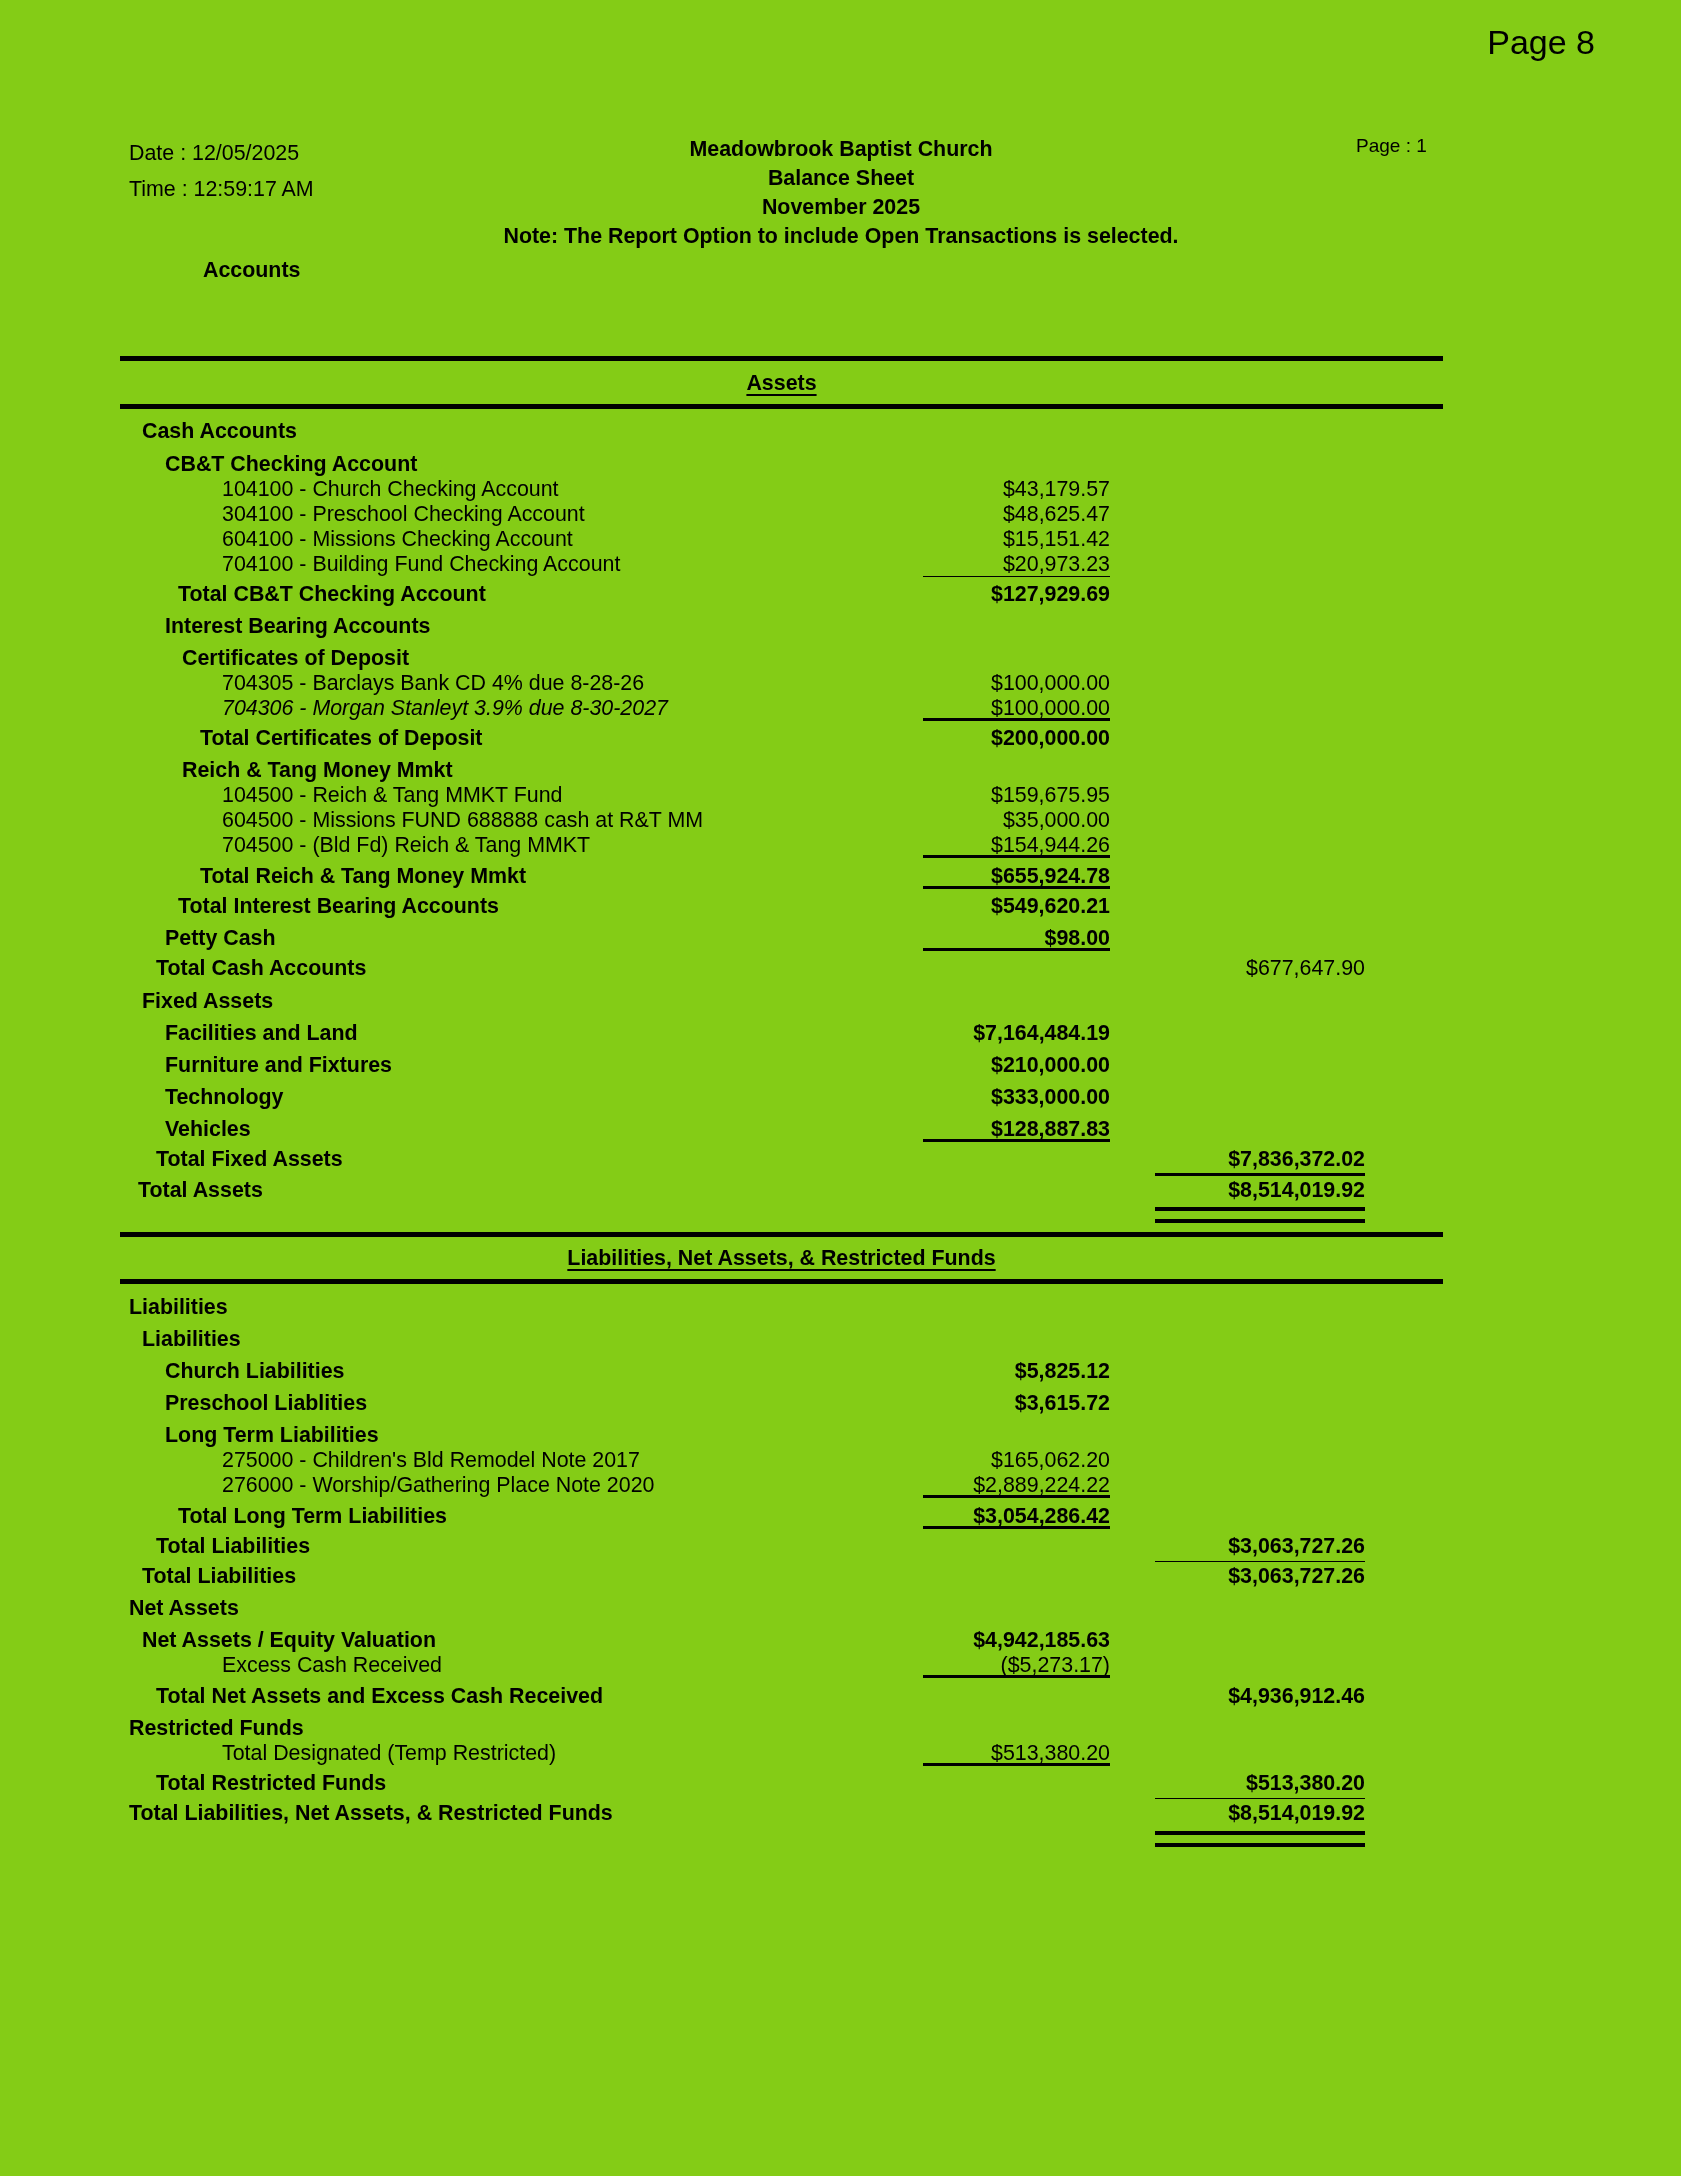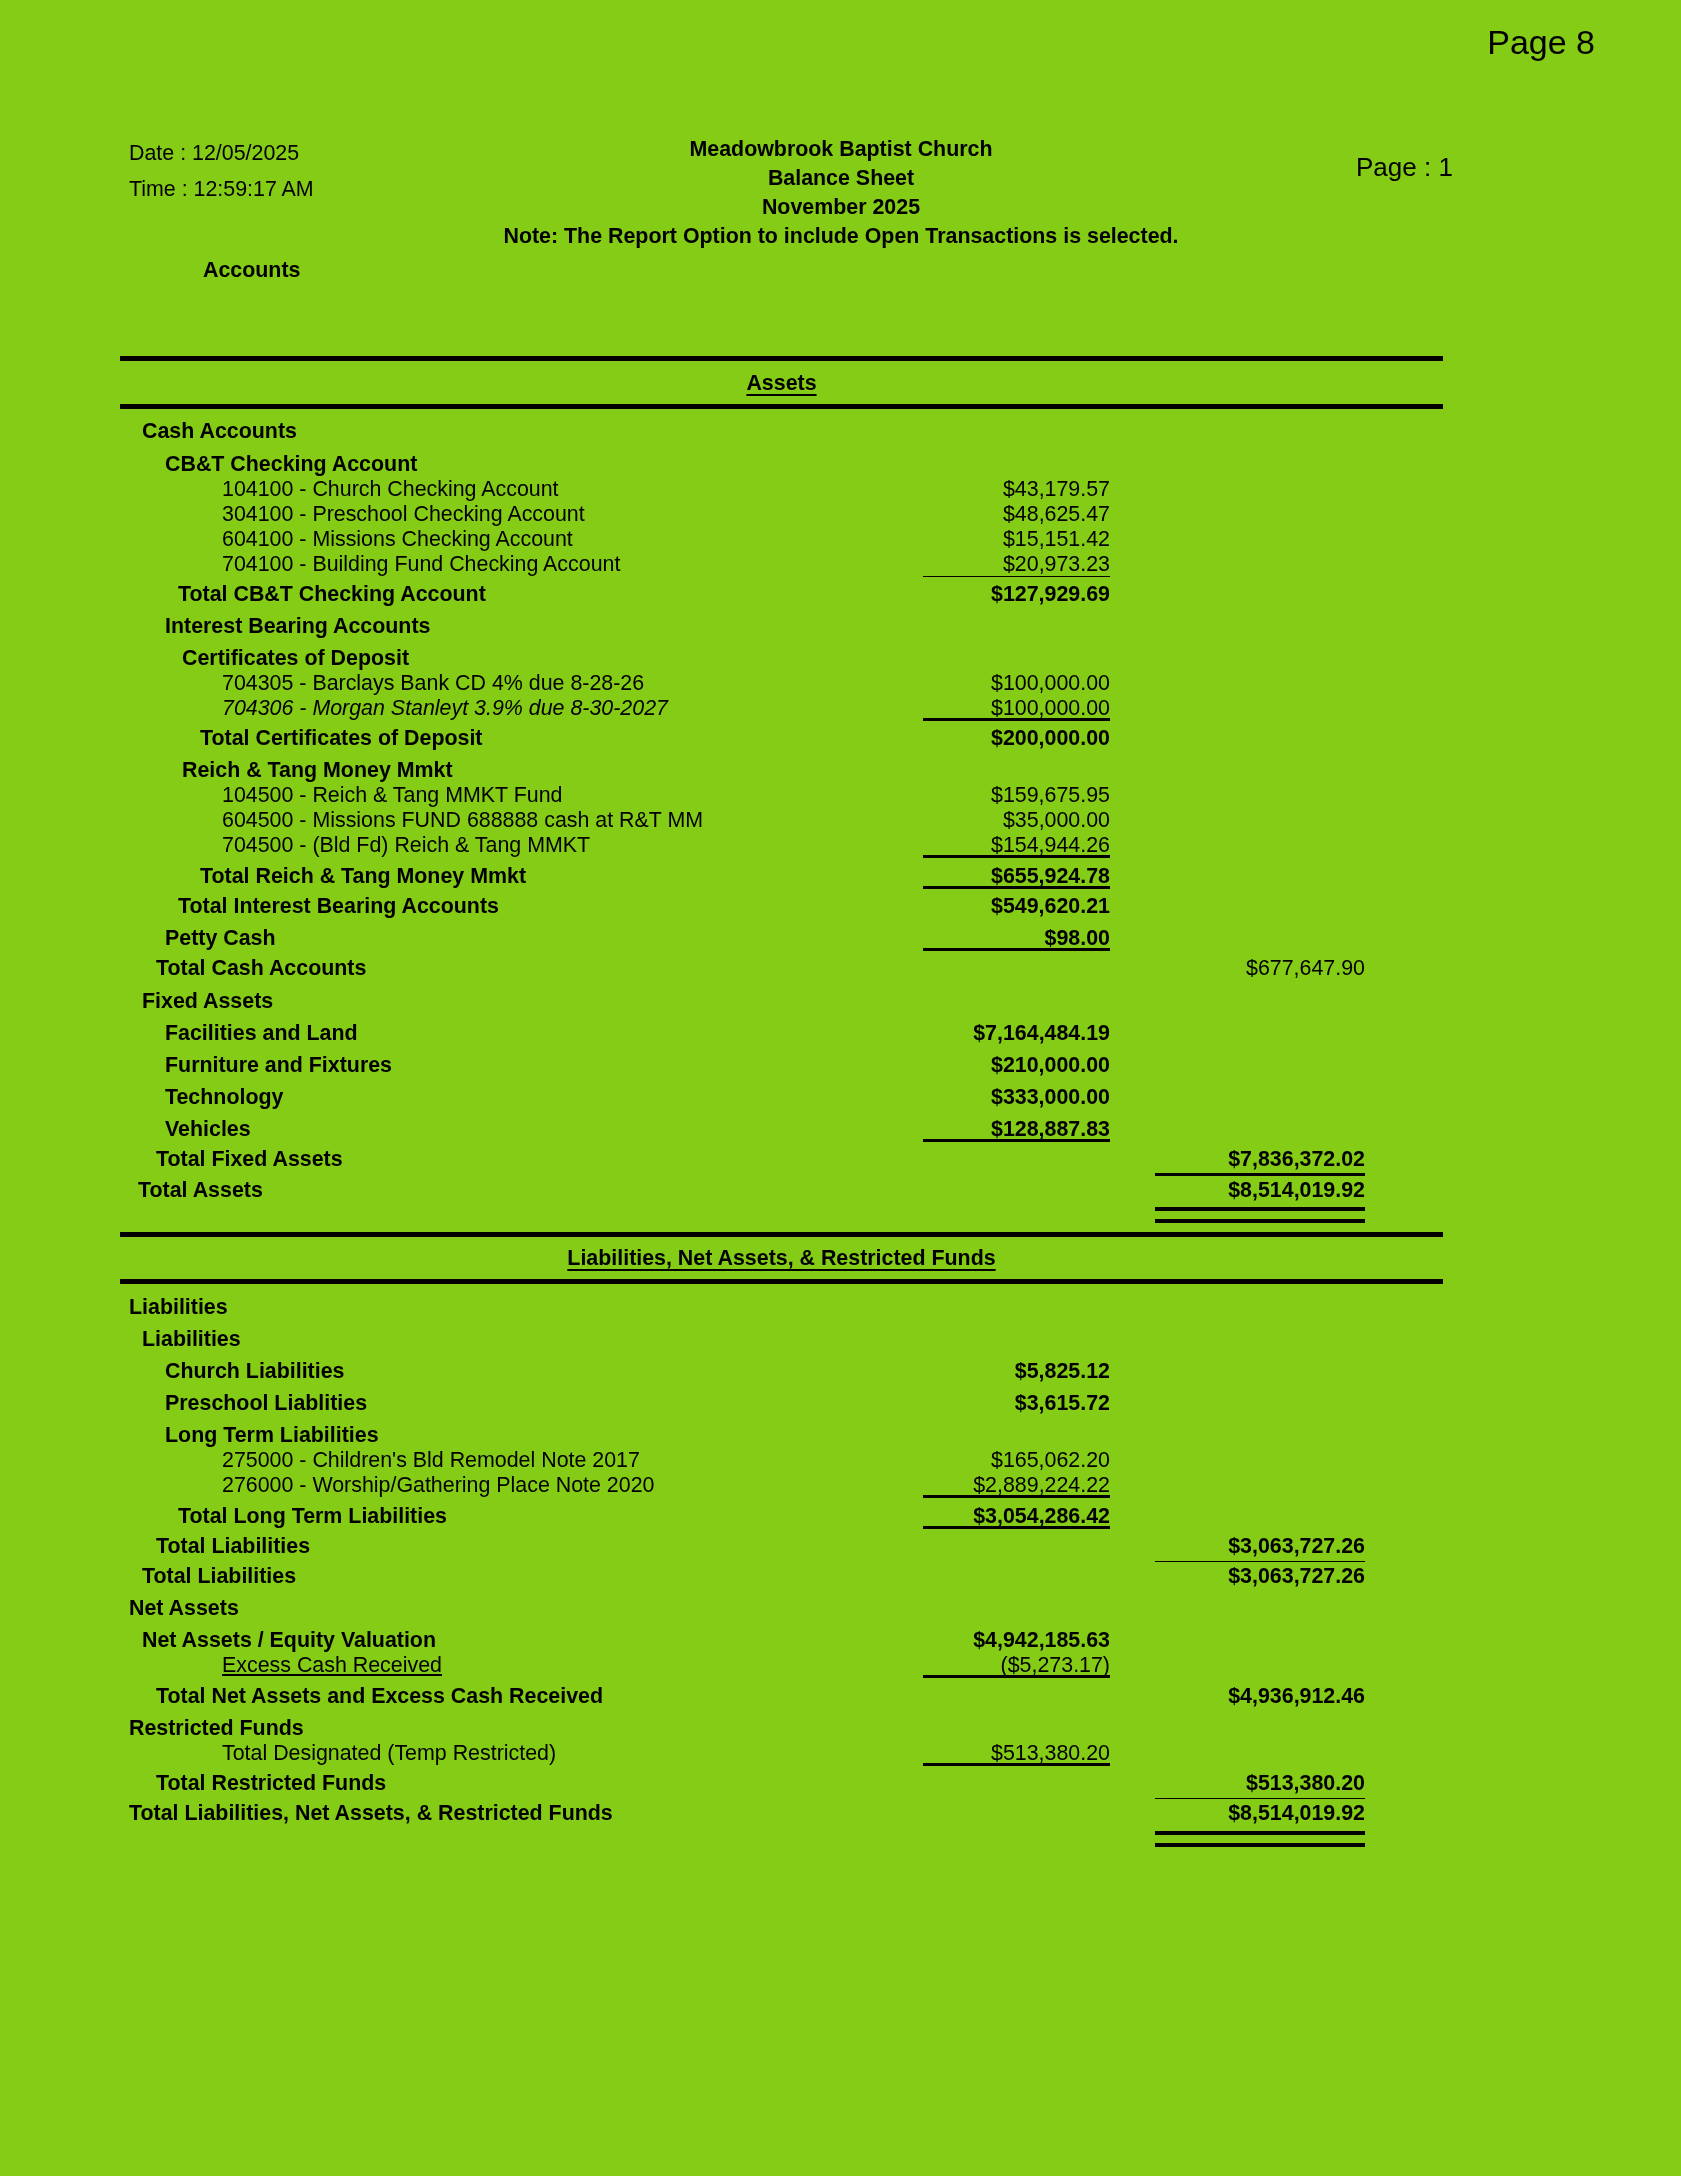--- a/index.html
+++ b/index.html
@@ -18,22 +18,22 @@
   .hdr-left{
     position:absolute;left:129px;top:135px;
     font-size:21.4px;line-height:36px;white-space:nowrap;
   }
   .hdr-center{
     position:absolute;left:0;top:135px;width:1682px;
     text-align:center;font-size:21.4px;font-weight:bold;line-height:29px;
     white-space:nowrap;
   }
   .hdr-page1{
-    position:absolute;left:1356px;top:152px;
-    font-size:26px;white-space:nowrap;
+    position:absolute;left:1356px;top:135px;
+    font-size:19px;white-space:nowrap;
   }
   .accounts{
     position:absolute;left:203px;top:258px;
     font-size:21.4px;font-weight:bold;
   }
   .sheet{
     position:absolute;left:120px;top:356px;width:1323px;
   }
   .banner{
     border-top:5.3px solid #000;
@@ -302,21 +302,21 @@
           <span class="lbl b" style="padding-left: 9px;">Net Assets</span>
           <span class="a1"></span>
           <span class="a2"></span>
         </div>
         <div class="row sp-gh">
           <span class="lbl b" style="padding-left: 22px;">Net Assets / Equity Valuation</span>
           <span class="a1 b">$4,942,185.63</span>
           <span class="a2"></span>
         </div>
         <div class="row">
-          <span class="lbl" style="padding-left: 102px; text-decoration: underline;">Excess Cash Received</span>
+          <span class="lbl" style="padding-left: 102px;">Excess Cash Received</span>
           <span class="a1 u-thick">($5,273.17)</span>
           <span class="a2"></span>
         </div>
         <div class="row sp-total">
           <span class="lbl b" style="padding-left: 36px;">Total Net Assets and Excess Cash Received</span>
           <span class="a1"></span>
           <span class="a2 b">$4,936,912.46</span>
         </div>
         <div class="row sp-gh">
           <span class="lbl b" style="padding-left: 9px;">Restricted Funds</span>

